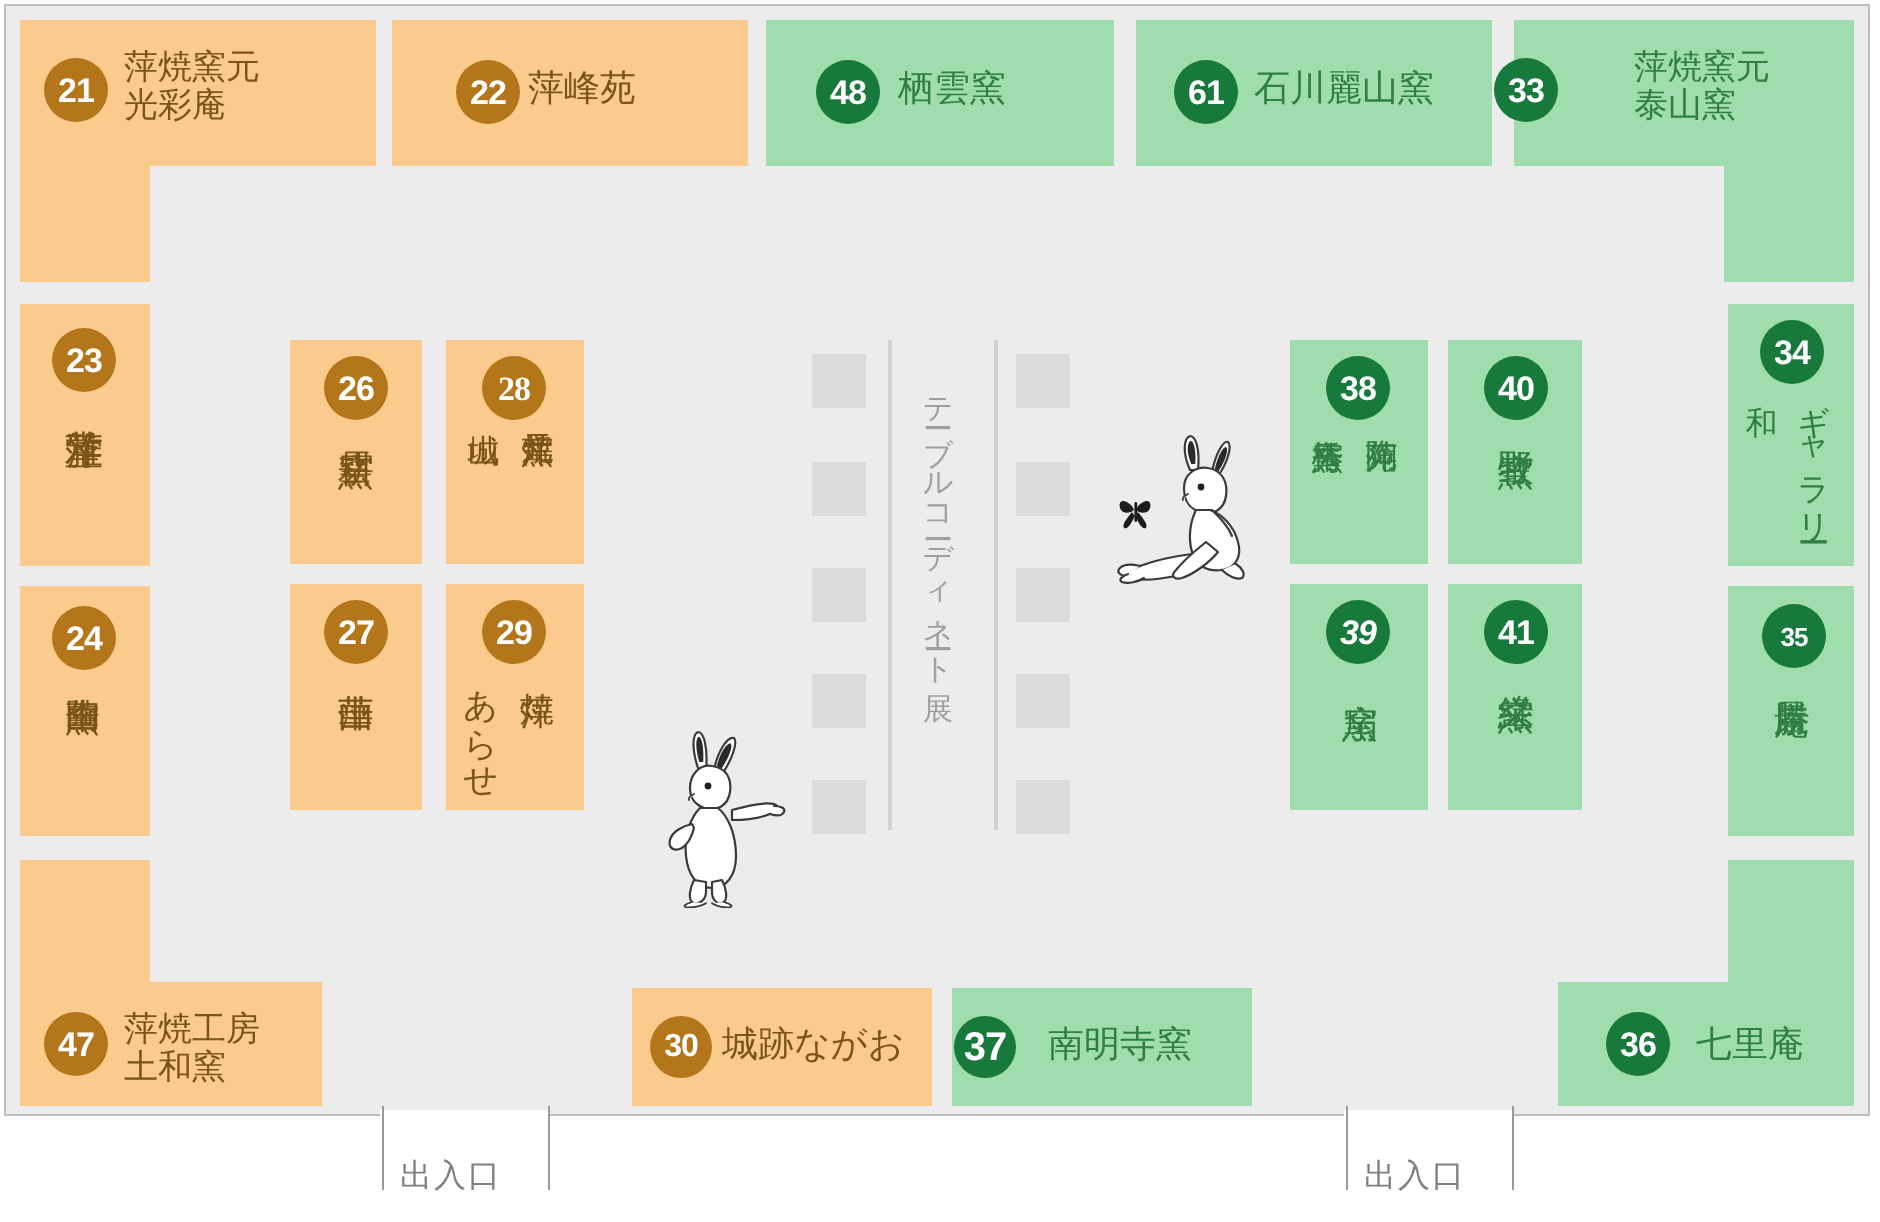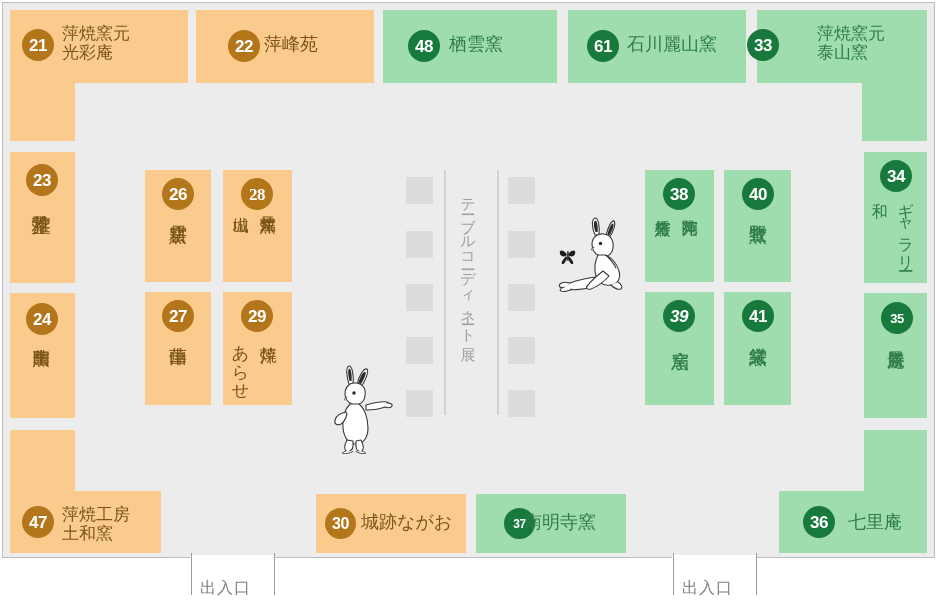--- a/index.html
+++ b/index.html
@@ -183,21 +183,21 @@
   </div>
 
   <div>
     <div class="booth orange" style="left:316px;top:494px;width:150px;height:59px;"></div>
     <div class="badge orange" style="left:325px;top:508px;width:31px;height:31px;font-size:16px;">30</div>
     <div class="label orange" style="left:361px;top:512px;font-size:18px;">城跡ながお</div>
   </div>
 
   <div>
     <div class="booth green" style="left:476px;top:494px;width:150px;height:59px;"></div>
-    <div class="badge green" style="left:504px;top:508px;width:31px;height:31px;font-size:12px;">37</div>
+    <div class="badge green" style="left:477px;top:508px;width:31px;height:31px;font-size:20px;">37</div>
     <div class="label green" style="left:524px;top:512px;font-size:18px;">南明寺窯</div>
   </div>
 
   <div>
     <div class="lpart green" style="left:864px;top:430px;width:63px;height:61px;"></div>
     <div class="lpart green" style="left:779px;top:491px;width:148px;height:62px;"></div>
     <div class="badge green" style="left:803px;top:506px;width:32px;height:32px;font-size:17px;text-align:center;">36</div>
     <div class="label green" style="left:848px;top:512px;font-size:18px;text-align:center;">七里庵</div>
   </div>
 

